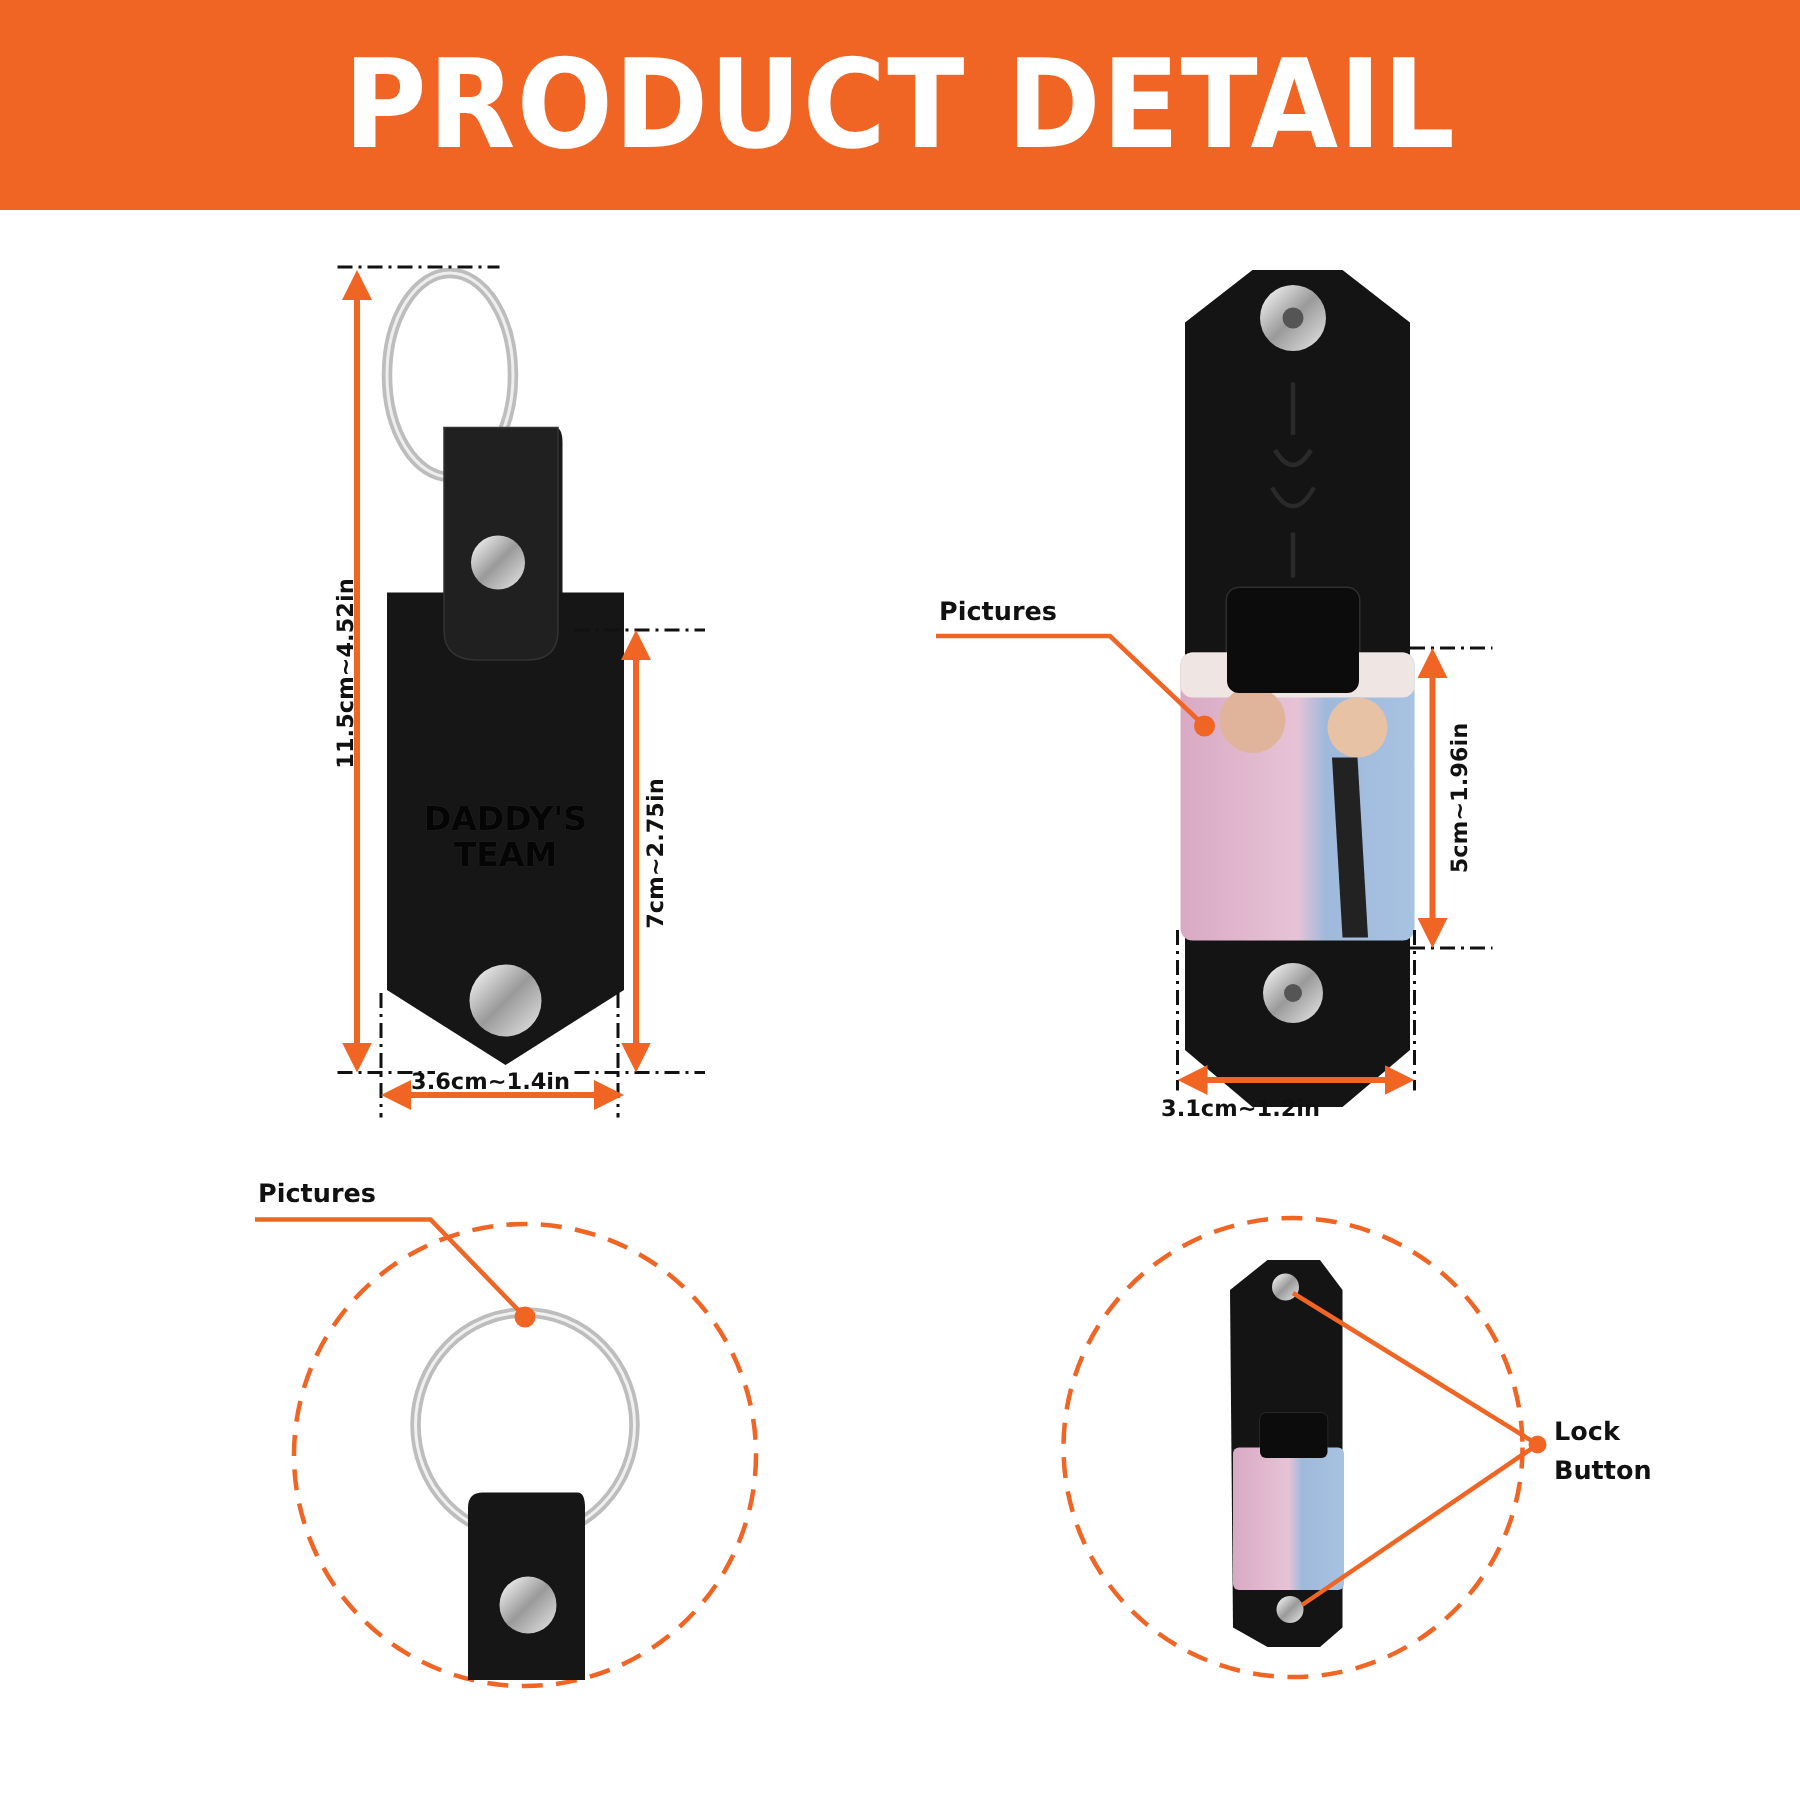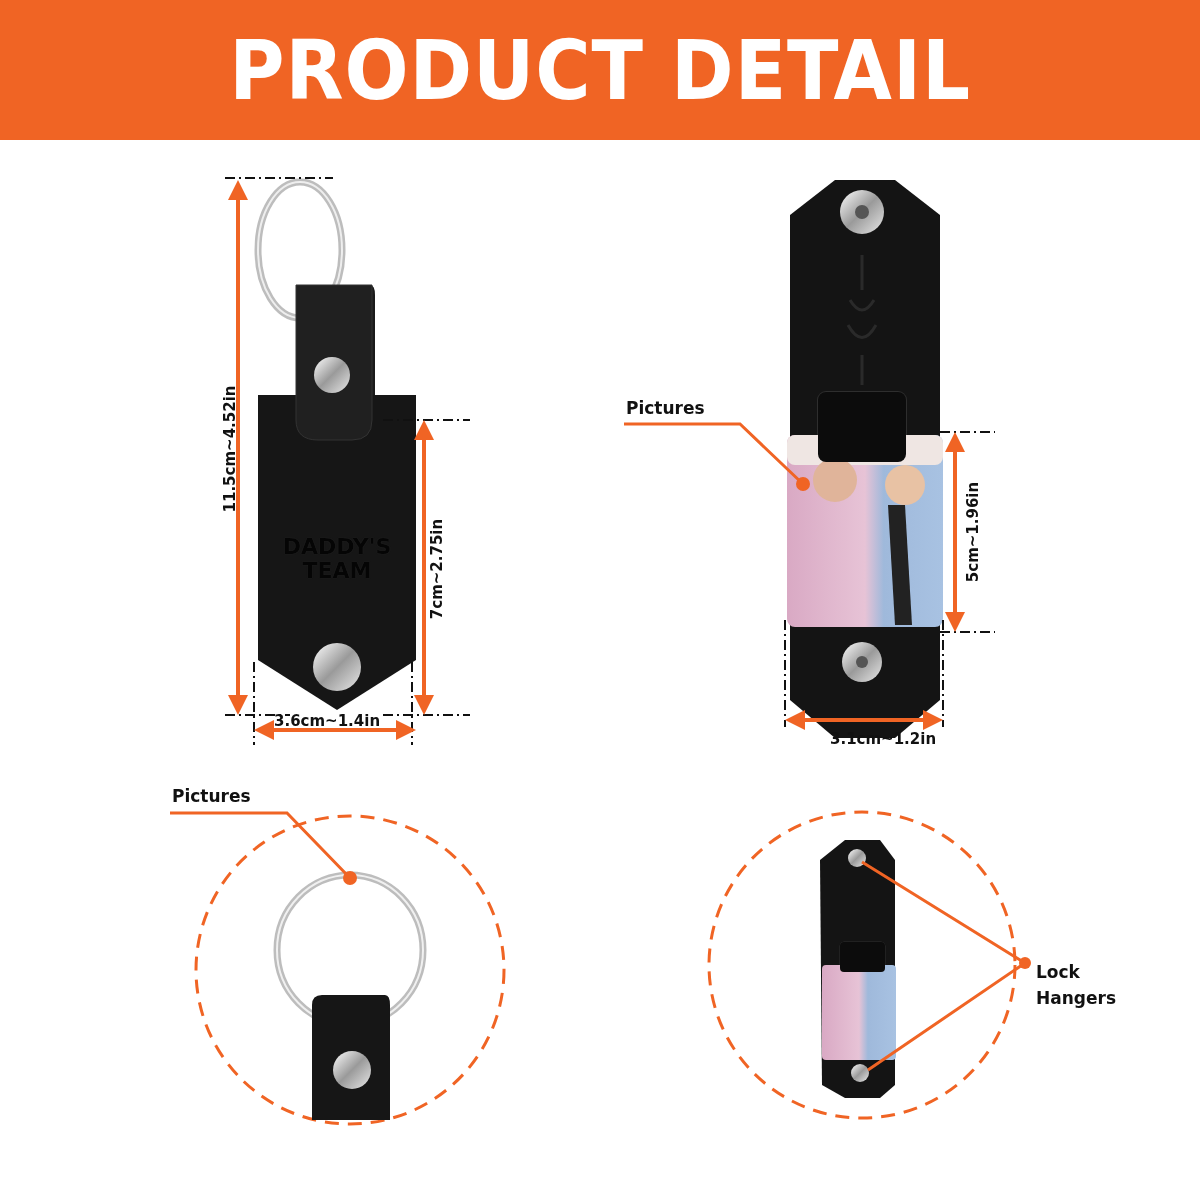--- a/index.html
+++ b/index.html
@@ -130,19 +130,19 @@
   <div>DADDY'S</div>
   <div>TEAM</div>
 </div>
 
 <div class="dim vert" style="left:150px;top:440px;width:160px;text-align:center;">11.5cm~4.52in</div>
 <div class="dim vert" style="left:372px;top:560px;width:130px;text-align:center;">7cm~2.75in</div>
 <div class="dim" style="left:274px;top:712px;">3.6cm~1.4in</div>
 
 <div class="label" style="left:626px;top:398px;font-size:17px;">Pictures</div>
 <div class="dim vert" style="left:908px;top:523px;width:130px;text-align:center;">5cm~1.96in</div>
-<div class="dim" style="left:830px;top:730px;">3.1cm~1.2in</div>
+<div class="dim" style="left:774px;top:730px;">3.1cm~1.2in</div>
 
 <div class="label" style="left:172px;top:786px;font-size:17px;">Pictures</div>
-<div class="label" style="left:1036px;top:942px;font-size:17px;line-height:26px;margin-top:17px;">
+<div class="label" style="left:1036px;top:942px;font-size:17px;line-height:26px;">
   <div>Lock</div>
-  <div>Hangers</div>
+  <div>Button</div>
 </div>
 
 </body></html>

